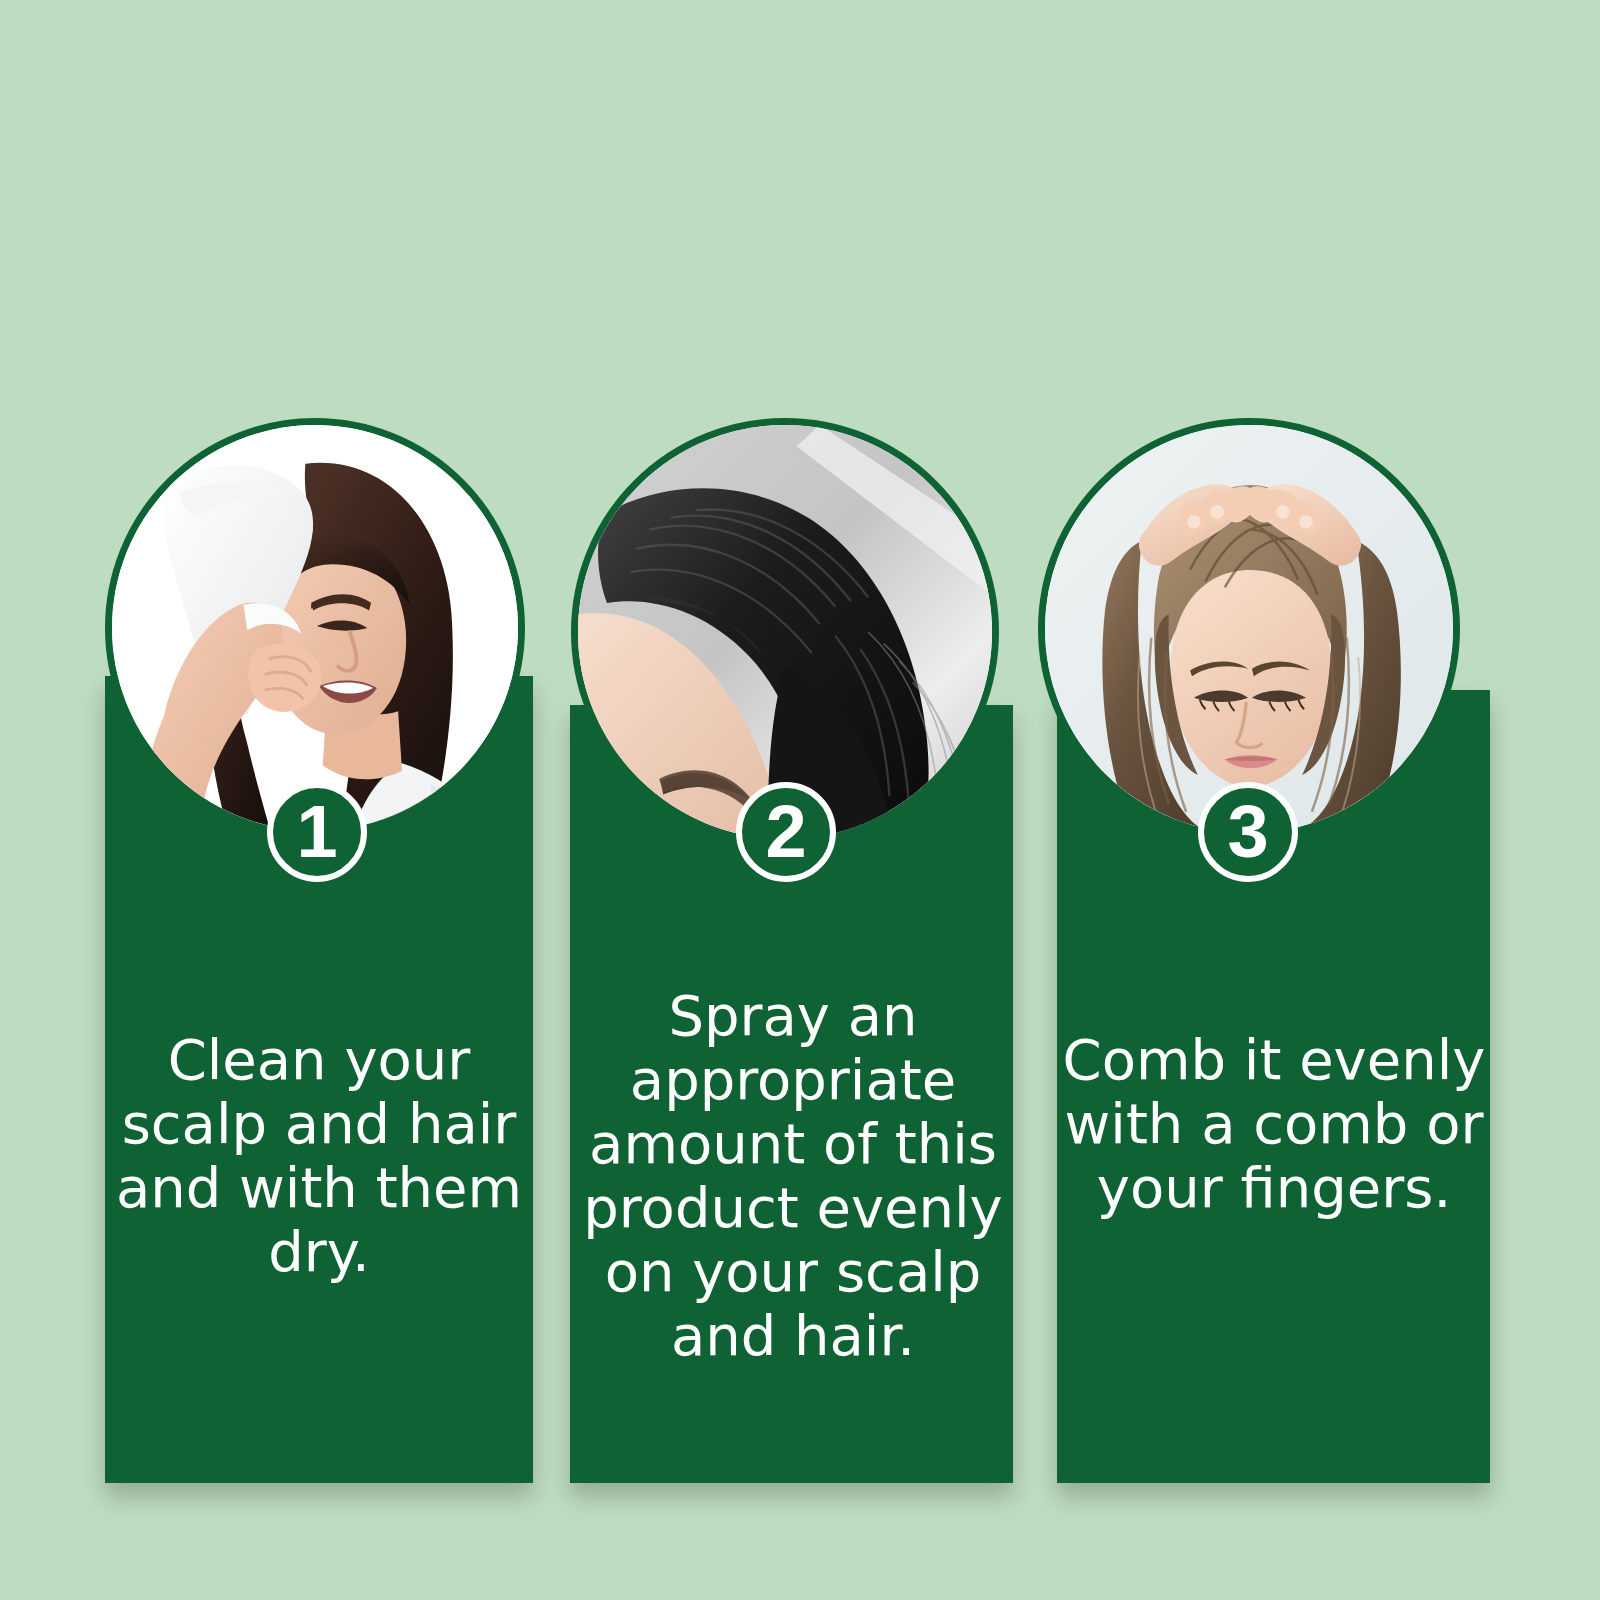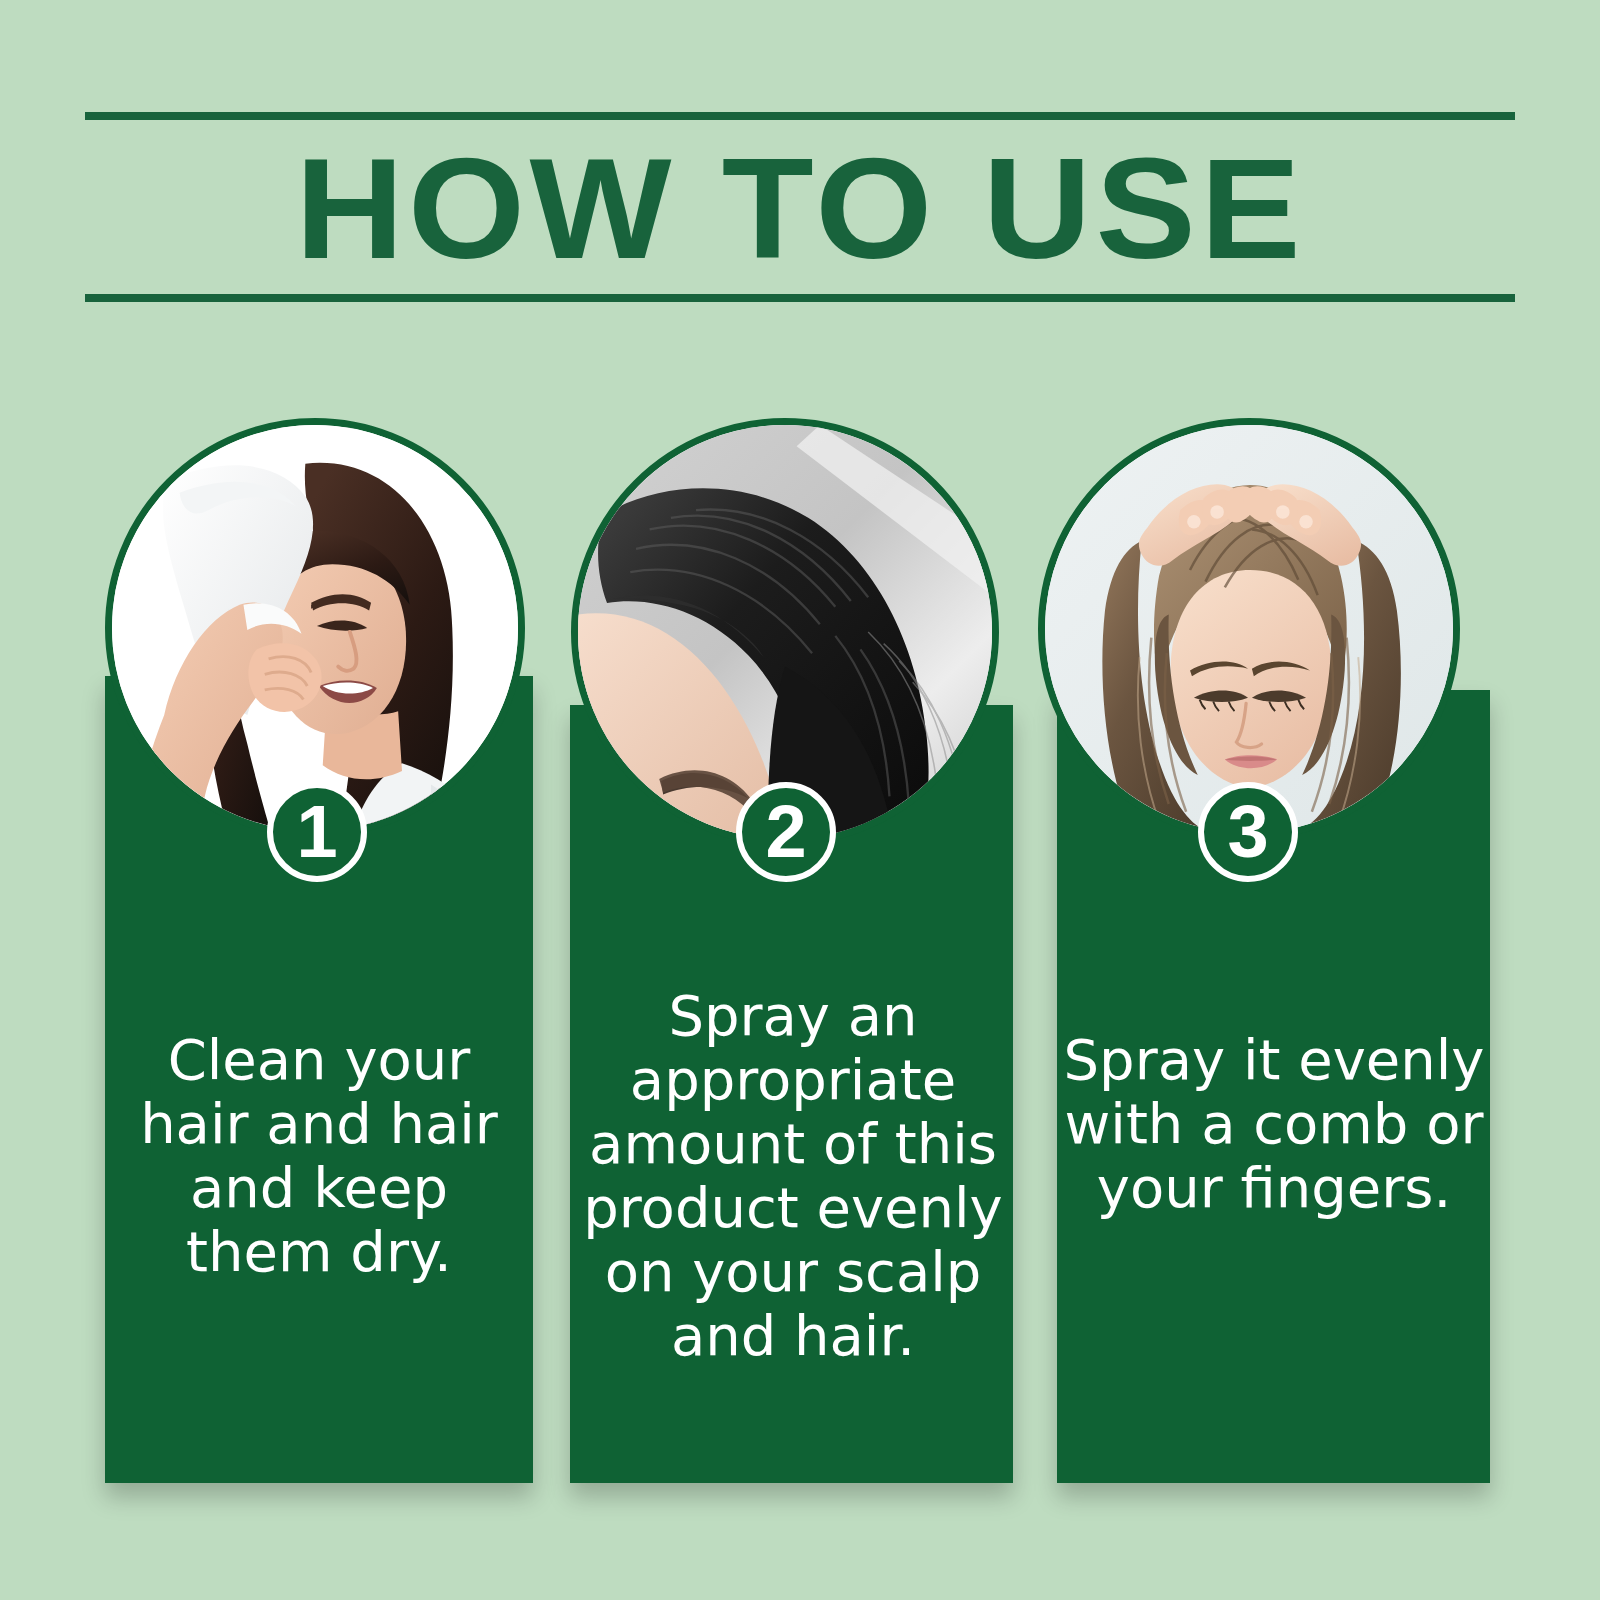--- a/index.html
+++ b/index.html
@@ -90,25 +90,20 @@
   #card3 .panel{left:1057px;top:690px;width:433px;height:793px;}
   #card3 .photo-wrap{left:1038px;top:418px;width:422px;height:422px;}
   #card3 .badge{left:1198px;top:782px;width:100px;height:100px;}
   #card3 .caption{left:1062px;top:1028px;width:424px;}
 </style>
 </head>
 <body>
 
 <div class="page">
 
-  <div class="header">
-    <div class="rule rule-top"></div>
-    <div class="title">HOW TO USE</div>
-    <div class="rule rule-bottom"></div>
-  </div>
 
   <div class="cards">
 
     <div class="card" id="card1">
       <div class="panel"></div>
 
       <div class="photo-wrap">
         <svg viewBox="0 0 420 420" preserveAspectRatio="xMidYMid slice" aria-hidden="true">
           <defs>
             <linearGradient id="sk1" x1="0" y1="0" x2="1" y2="1">
@@ -157,21 +152,21 @@
           <path d="M150 232 C176 220 200 226 212 244 C222 260 216 282 198 292 C178 302 156 296 146 278 C138 262 140 242 150 232 Z" fill="#f2c3a8"></path>
           <path d="M162 242 C182 236 200 242 206 256" fill="none" stroke="#deab8d" stroke-width="3"></path>
           <path d="M158 258 C178 252 196 258 202 270" fill="none" stroke="#deab8d" stroke-width="3"></path>
           <path d="M158 274 C176 270 192 274 198 284" fill="none" stroke="#deab8d" stroke-width="3"></path>
 
           <path d="M136 186 C164 180 188 192 196 216 C180 204 158 202 140 212 Z" fill="#fafbfb"></path>
         </svg>
       </div>
 
       <div class="badge">1</div>
-      <div class="caption">Clean your hair and hair and keep them dry.</div>
+      <div class="caption">Clean your scalp and hair and with them dry.</div>
     </div>
 
     <div class="card" id="card2">
       <div class="panel"></div>
 
       <div class="photo-wrap">
         <svg viewBox="0 0 428 428" preserveAspectRatio="xMidYMid slice" aria-hidden="true">
           <defs>
             <linearGradient id="bg2" x1="0" y1="0" x2="1" y2="1">
               <stop offset="0%" stop-color="#d2d2d2"></stop>
@@ -321,17 +316,17 @@
             <path d="M296 236 C302 296 294 352 276 400"></path>
           </g>
           <g stroke="#c3aa8c" stroke-width="2" fill="none" opacity="0.55">
             <path d="M98 240 C92 300 100 360 118 410"></path>
             <path d="M324 240 C330 300 322 360 304 410"></path>
           </g>
         </svg>
       </div>
 
       <div class="badge">3</div>
-      <div class="caption">Spray it evenly with a comb or your fingers.</div>
+      <div class="caption">Comb it evenly with a comb or your fingers.</div>
     </div>
 
   </div>
 </div>
 
 </body></html>

